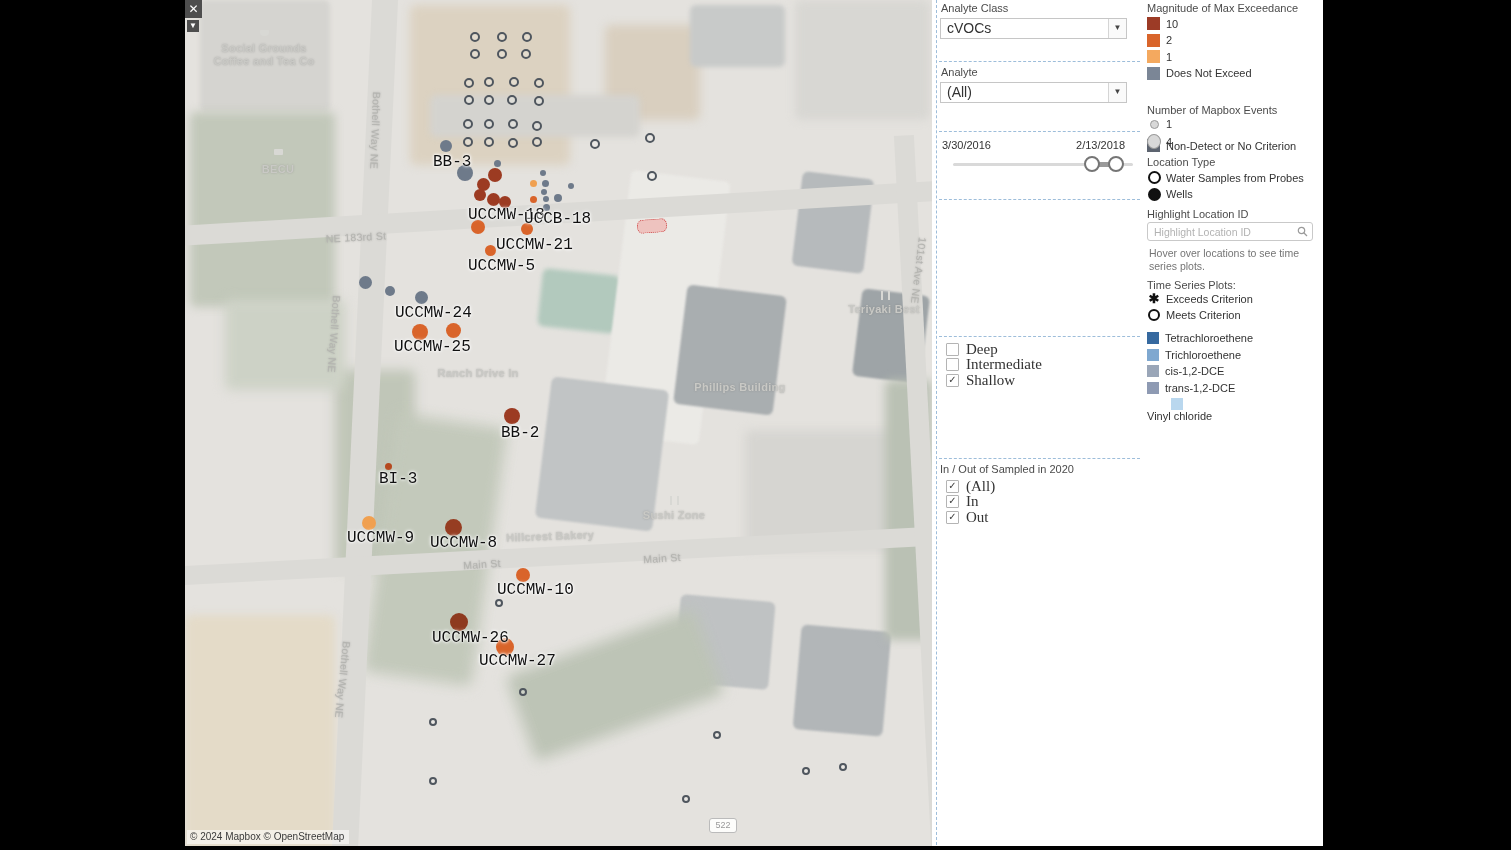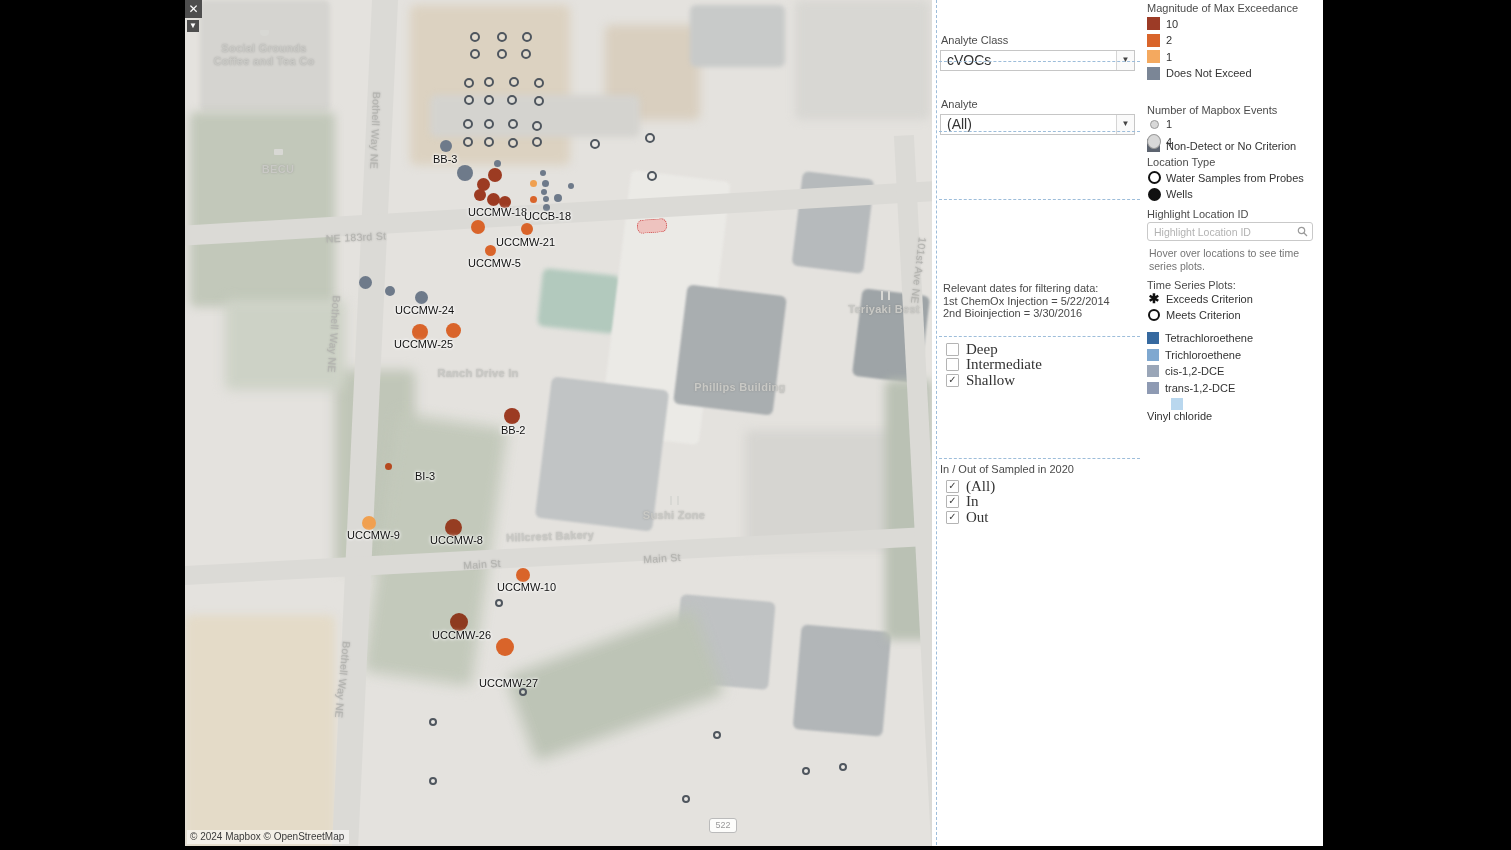--- a/index.html
+++ b/index.html
@@ -8,22 +8,22 @@
   #dashboard{position:absolute;left:185px;top:0;width:1138px;height:846px;background:#fff;}
 
   
   #map{position:absolute;left:0;top:0;width:747px;height:846px;background:#e4e2de;overflow:hidden;}
   .patch{position:absolute;border-radius:6px;}
   .road{position:absolute;background:#dbdad6;}
   .map-label{position:absolute;white-space:nowrap;color:#c9c9c5;font-weight:bold;font-size:11px;
              letter-spacing:.3px;text-shadow:0 0 2px rgba(110,110,110,.45);transform:translateX(-50%);}
   .map-label.street{color:#b5b5b1;font-weight:normal;font-size:10.5px;}
   .map-label.vert{transform-origin:0 0;transform:none;}
-  .well-label{position:absolute;white-space:nowrap;color:#101010;font-size:11px;
-              text-shadow:0 0 2px #fff,0 0 3px #fff,0 0 4px #fff;}
+  .well-label{position:absolute;white-space:nowrap;color:#101010;font-size:16px;
+              text-shadow:0 0 2px #fff,0 0 3px #fff,0 0 4px #fff;font-family:Liberation Mono, monospace;}
   .dot{position:absolute;border-radius:50%;}
   .ring{position:absolute;border-radius:50%;border:2px solid #4f565e;background:rgba(250,250,248,.25);}
   .poi-icon{position:absolute;}
   .icon-cafe{width:9px;height:6px;background:#d8d8d4;border-radius:1px 1px 4px 4px;}
   .icon-rest{width:5px;height:9px;border-left:2px solid #d8d8d4;border-right:2px solid #d8d8d4;}
   .icon-bank{width:9px;height:6px;background:#d8d8d4;border-radius:1px;}
   #transit-blob{position:absolute;left:452px;top:219px;width:28px;height:12px;border-radius:6px;
                 background:#eec3bf;border:1px dotted #c44;transform:rotate(-4deg);}
   #route-badge{position:absolute;left:524px;top:818px;width:26px;height:13px;background:#fdfdfb;
                border:1px solid #bbb;border-radius:3px;color:#999;font-size:9px;line-height:13px;
@@ -31,21 +31,21 @@
   #attribution{position:absolute;left:2px;top:830px;background:rgba(255,255,255,.55);color:#3b3b3b;
                font-size:10px;padding:1px 5px 2px 3px;}
   .mapbtn{position:absolute;background:#4e4e4e;color:#fff;text-align:center;cursor:pointer;}
   #map-close{left:0;top:0;width:17px;height:18px;font-size:12px;line-height:18px;}
   #map-caret{left:2px;top:20px;width:12px;height:12px;font-size:8px;line-height:12px;}
 
   
   #filters{position:absolute;left:752px;top:0;width:206px;height:846px;background:#fff;}
   .vsep{position:absolute;top:0;height:845px;border-left:1px dashed #9dbdda;}
   .hsep{position:absolute;left:2px;right:3px;border-top:1px dashed #9dbdda;}
-  .fblock{position:absolute;left:3px;right:8px;margin-top:32px;}
+  .fblock{position:absolute;left:3px;right:16px;}
   .ftitle{font-size:11px;color:#4b4b4b;margin:0 0 4px 1px;}
   .dropdown{display:flex;height:19px;border:1px solid #c6c6c6;background:#fff;cursor:pointer;}
   .dd-value{flex:1;font-size:14px;color:#333;line-height:18px;padding-left:6px;}
   .dd-btn{width:17px;border-left:1px solid #d5d5d5;background:#fafafa;color:#444;font-size:8px;
           line-height:18px;text-align:center;}
   .dates{display:flex;justify-content:space-between;font-size:11px;color:#333;padding:0 2px;}
   #track{position:absolute;left:13px;top:24px;width:180px;height:3px;background:#d9d9d9;border-radius:2px;}
   #track-active{position:absolute;left:150px;top:23px;width:25px;height:5px;background:#9a9a9a;border-radius:2px;}
   .handle{position:absolute;top:17px;width:12px;height:12px;background:#fff;border:2px solid #757575;
           border-radius:50%;cursor:ew-resize;}
@@ -192,26 +192,26 @@
           <div class="dot" style="left: 331px; top: 568px; width: 14px; height: 14px; background: rgb(217, 100, 42);"></div>
           <div class="dot" style="left: 311px; top: 638px; width: 18px; height: 18px; background: rgb(217, 100, 42);"></div>
           <div class="well-label" style="left: 248px; top: 153px;">BB-3</div>
           <div class="well-label" style="left: 283px; top: 206px;">UCCMW-18</div>
           <div class="well-label" style="left: 339px; top: 210px;">UCCB-18</div>
           <div class="well-label" style="left: 311px; top: 236px;">UCCMW-21</div>
           <div class="well-label" style="left: 283px; top: 257px;">UCCMW-5</div>
           <div class="well-label" style="left: 210px; top: 304px;">UCCMW-24</div>
           <div class="well-label" style="left: 209px; top: 338px;">UCCMW-25</div>
           <div class="well-label" style="left: 316px; top: 424px;">BB-2</div>
-          <div class="well-label" style="left: 194px; top: 470px; margin-left: 36px;">BI-3</div>
+          <div class="well-label" style="left: 194px; top: 470px;">BI-3</div>
           <div class="well-label" style="left: 162px; top: 529px;">UCCMW-9</div>
           <div class="well-label" style="left: 245px; top: 534px;">UCCMW-8</div>
           <div class="well-label" style="left: 312px; top: 581px;">UCCMW-10</div>
           <div class="well-label" style="left: 247px; top: 629px;">UCCMW-26</div>
-          <div class="well-label" style="left: 294px; top: 652px; margin-top: 25px;">UCCMW-27</div>
+          <div class="well-label" style="left: 294px; top: 652px;">UCCMW-27</div>
         </div>
       <div id="route-badge">522</div>
       <div id="attribution">© 2024 Mapbox © OpenStreetMap</div>
       <div id="map-close" class="mapbtn">✕</div>
       <div id="map-caret" class="mapbtn">▼</div>
     </div>
 
     <div class="vsep" style="left:751px"></div>
     <div class="vsep" style="left:957px"></div>
 
@@ -227,27 +227,32 @@
 
       <div class="fblock" style="top:66px">
         <div class="ftitle">Analyte</div>
         <div class="dropdown">
           <div class="dd-value">(All)</div>
           <div class="dd-btn">▼</div>
         </div>
       </div>
       <div class="hsep" style="top:131px"></div>
 
+      <div class="fblock" style="top:139px;height:55px">
+        <div class="dates">
+          <span>3/30/2016</span>
+          <span>2/13/2018</span>
+        </div>
+        <div id="track"></div>
+        <div id="track-active"></div>
+        <div class="handle" style="left:144px"></div>
+        <div class="handle" style="left:168px"></div>
+      </div>
       <div class="hsep" style="top:199px"></div>
 
-      <div class="fblock notes" style="top:251px;left:6px">
-        <div>Relevant dates for filtering data:</div>
-        <div>1st ChemOx Injection = 5/22/2014</div>
-        <div>2nd Bioinjection = 3/30/2016</div>
-      </div>
       <div class="hsep" style="top:336px"></div>
 
       <div>
           <div class="cb-row" style="left: 9px; top: 341px;">
             <div class="cb"></div>
             <div class="cb-label">Deep</div>
           </div>
           <div class="cb-row" style="left: 9px; top: 356.3px;">
             <div class="cb"></div>
             <div class="cb-label">Intermediate</div>

